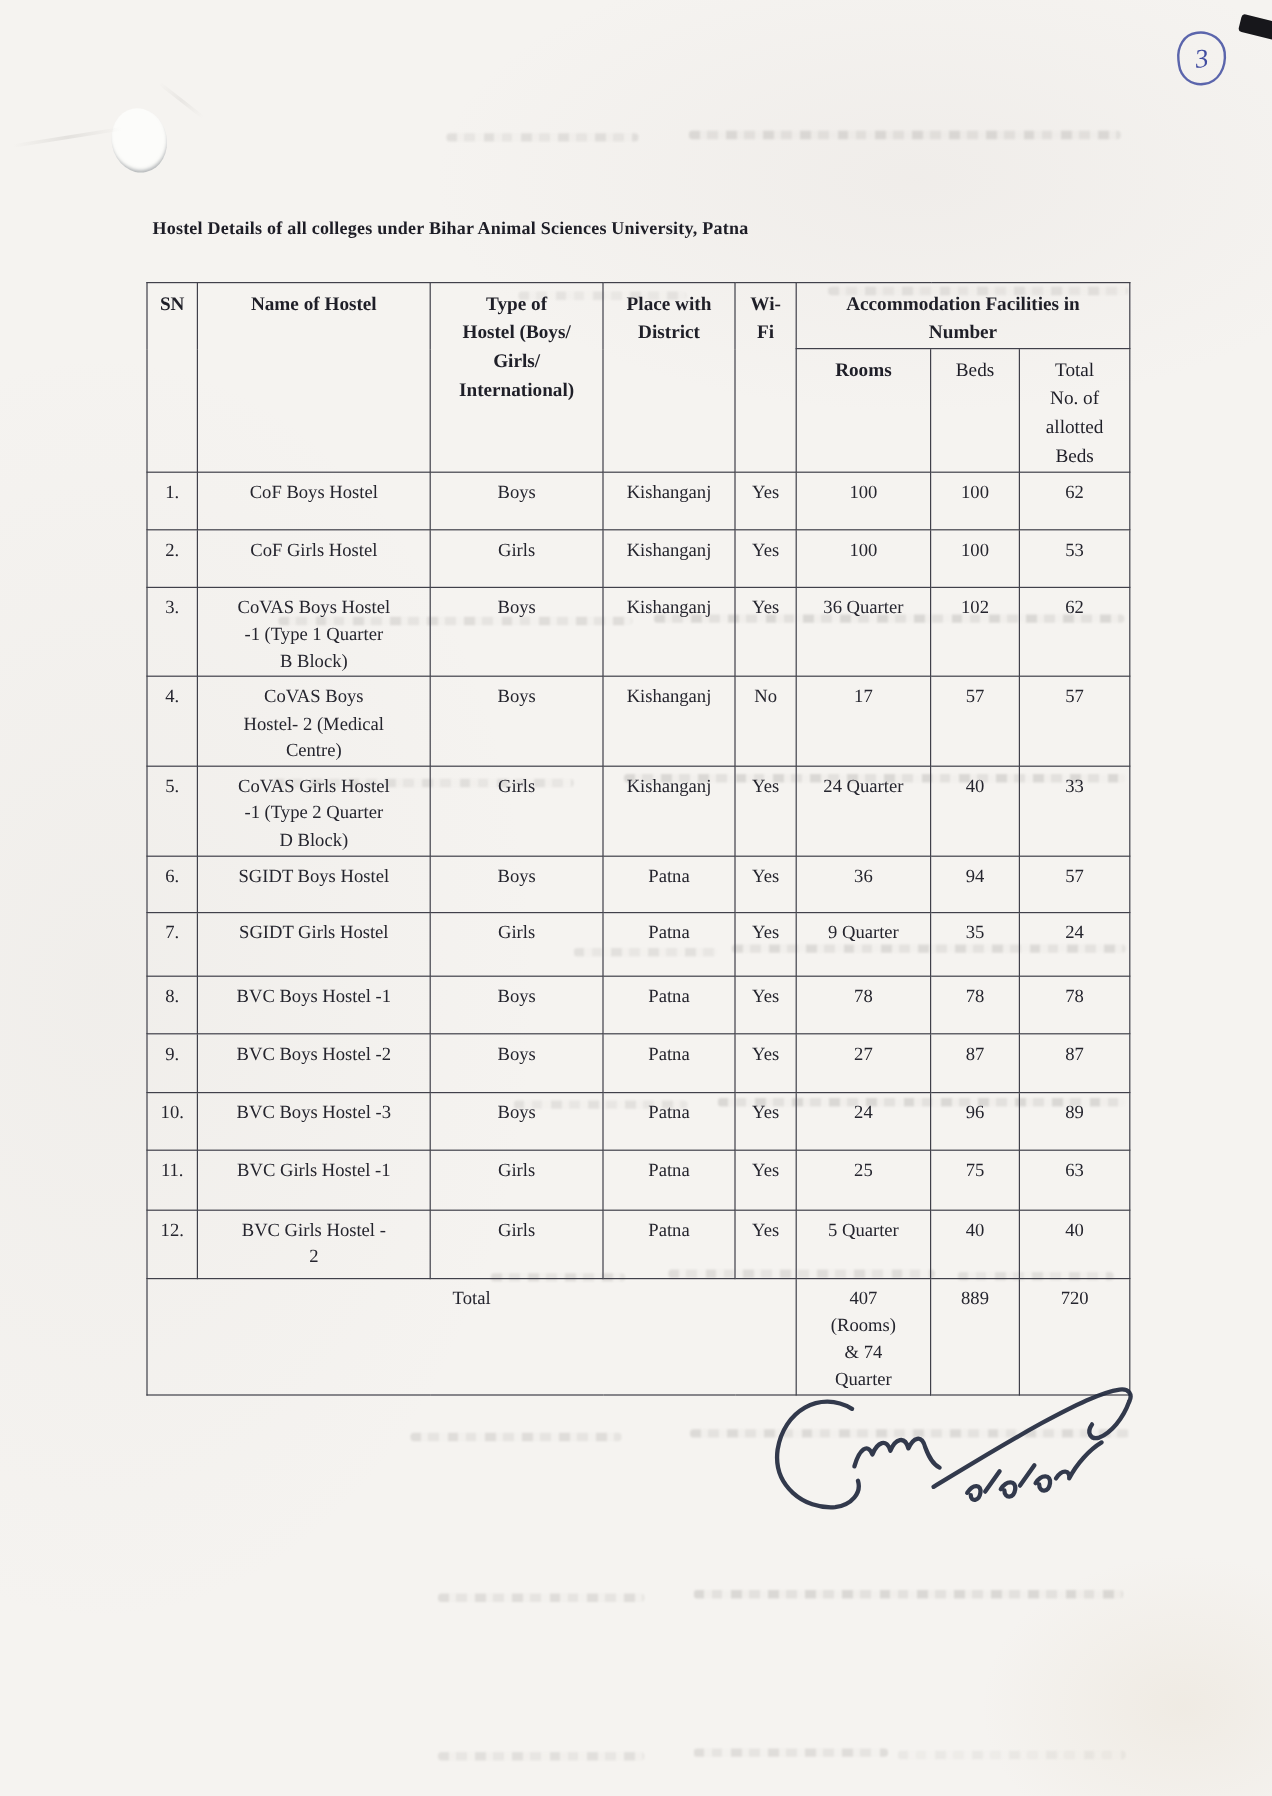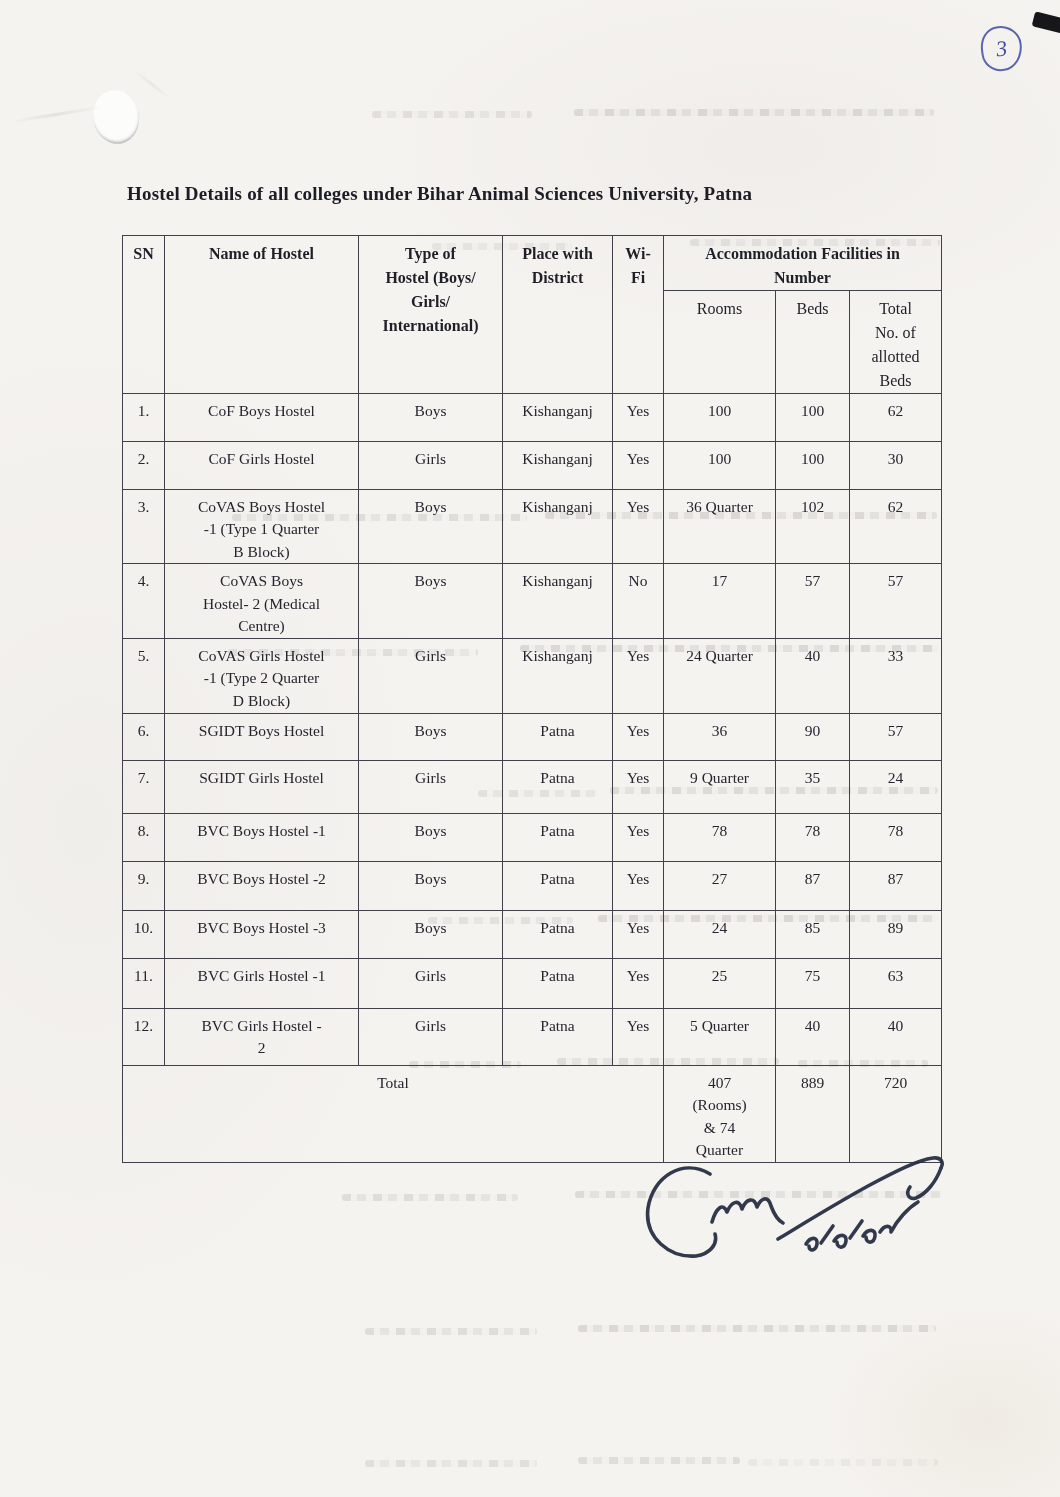--- a/index.html
+++ b/index.html
@@ -26,21 +26,21 @@
   .punch-hole { position:absolute; left:93px; top:90px; width:46px; height:54px;
     border-radius:50%; background:rgba(253,253,252,0.85); transform:rotate(-12deg);
     box-shadow:inset 0 -3px 3px -1px rgba(118,124,130,0.55); }
   .crease { position:absolute; height:3px; border-radius:2px;
     background:linear-gradient(90deg, rgba(195,192,188,0), rgba(182,179,175,0.55), rgba(195,192,188,0)); }
   .streak { position:absolute; height:7px; border-radius:3px; filter:blur(0.7px);
     background:repeating-linear-gradient(90deg,
       rgba(95,92,88,0.32) 0 9px, rgba(95,92,88,0.05) 9px 15px,
       rgba(95,92,88,0.22) 15px 24px, rgba(95,92,88,0.03) 24px 31px); }
   
-  .doc-title { position:absolute; left:127px; top:183px; font-size:19px;
+  .doc-title { position:absolute; left:127px; top:183px; font-size:15px;
     font-weight:700; color:#1d1d26; letter-spacing:0.2px; }
   table.hostel-table { position:absolute; left:122px; top:235px; width:819px;
     border-collapse:collapse; table-layout:fixed; }
   .hostel-table th, .hostel-table td {
     border:1.6px solid #40404a; vertical-align:top; text-align:center;
     white-space:pre-line; overflow:hidden; }
   .hostel-table th { font-size:16px; font-weight:700; padding:6px 2px 0; line-height:1.5; color:#1f1f28; }
   .hostel-table td { font-size:15.5px; font-weight:400; padding:6px 2px 0; line-height:1.45; }
   .bold { font-weight:700; }
   .signature-wrap { position:absolute; left:628px; top:1146px; width:332px; height:130px; }
@@ -103,21 +103,21 @@
 Girls/
 International)</th>
         <th rowspan="2">Place with
 District</th>
         <th rowspan="2">Wi-
 Fi</th>
         <th colspan="3">Accommodation Facilities in
 Number</th>
       </tr>
       <tr style="height:97px">
-        <th style="font-weight:400">Rooms</th>
+        <th style="font-weight:700">Rooms</th>
         <th style="font-weight:400">Beds</th>
         <th style="font-weight:400">Total
 No. of
 allotted
 Beds</th>
       </tr>
     </thead>
     <tbody>
       <tr style="height:48px">
         <td>1.</td>
@@ -130,21 +130,21 @@
         <td>62</td>
       </tr>
       <tr style="height:48px">
         <td>2.</td>
         <td>CoF Girls Hostel</td>
         <td>Girls</td>
         <td>Kishanganj</td>
         <td>Yes</td>
         <td>100</td>
         <td>100</td>
-        <td>30</td>
+        <td>53</td>
       </tr>
       <tr style="height:74px">
         <td>3.</td>
         <td>CoVAS Boys Hostel
 -1 (Type 1 Quarter
 B Block)</td>
         <td>Boys</td>
         <td>Kishanganj</td>
         <td>Yes</td>
         <td>36 Quarter</td>
@@ -175,21 +175,21 @@
         <td>40</td>
         <td>33</td>
       </tr>
       <tr style="height:47px">
         <td>6.</td>
         <td>SGIDT Boys Hostel</td>
         <td>Boys</td>
         <td>Patna</td>
         <td>Yes</td>
         <td>36</td>
-        <td>90</td>
+        <td>94</td>
         <td>57</td>
       </tr>
       <tr style="height:53px">
         <td>7.</td>
         <td>SGIDT Girls Hostel</td>
         <td>Girls</td>
         <td>Patna</td>
         <td>Yes</td>
         <td>9 Quarter</td>
         <td>35</td>
@@ -215,21 +215,21 @@
         <td>87</td>
         <td>87</td>
       </tr>
       <tr style="height:48px">
         <td>10.</td>
         <td>BVC Boys Hostel -3</td>
         <td>Boys</td>
         <td>Patna</td>
         <td>Yes</td>
         <td>24</td>
-        <td>85</td>
+        <td>96</td>
         <td>89</td>
       </tr>
       <tr style="height:50px">
         <td>11.</td>
         <td>BVC Girls Hostel -1</td>
         <td>Girls</td>
         <td>Patna</td>
         <td>Yes</td>
         <td>25</td>
         <td>75</td>

